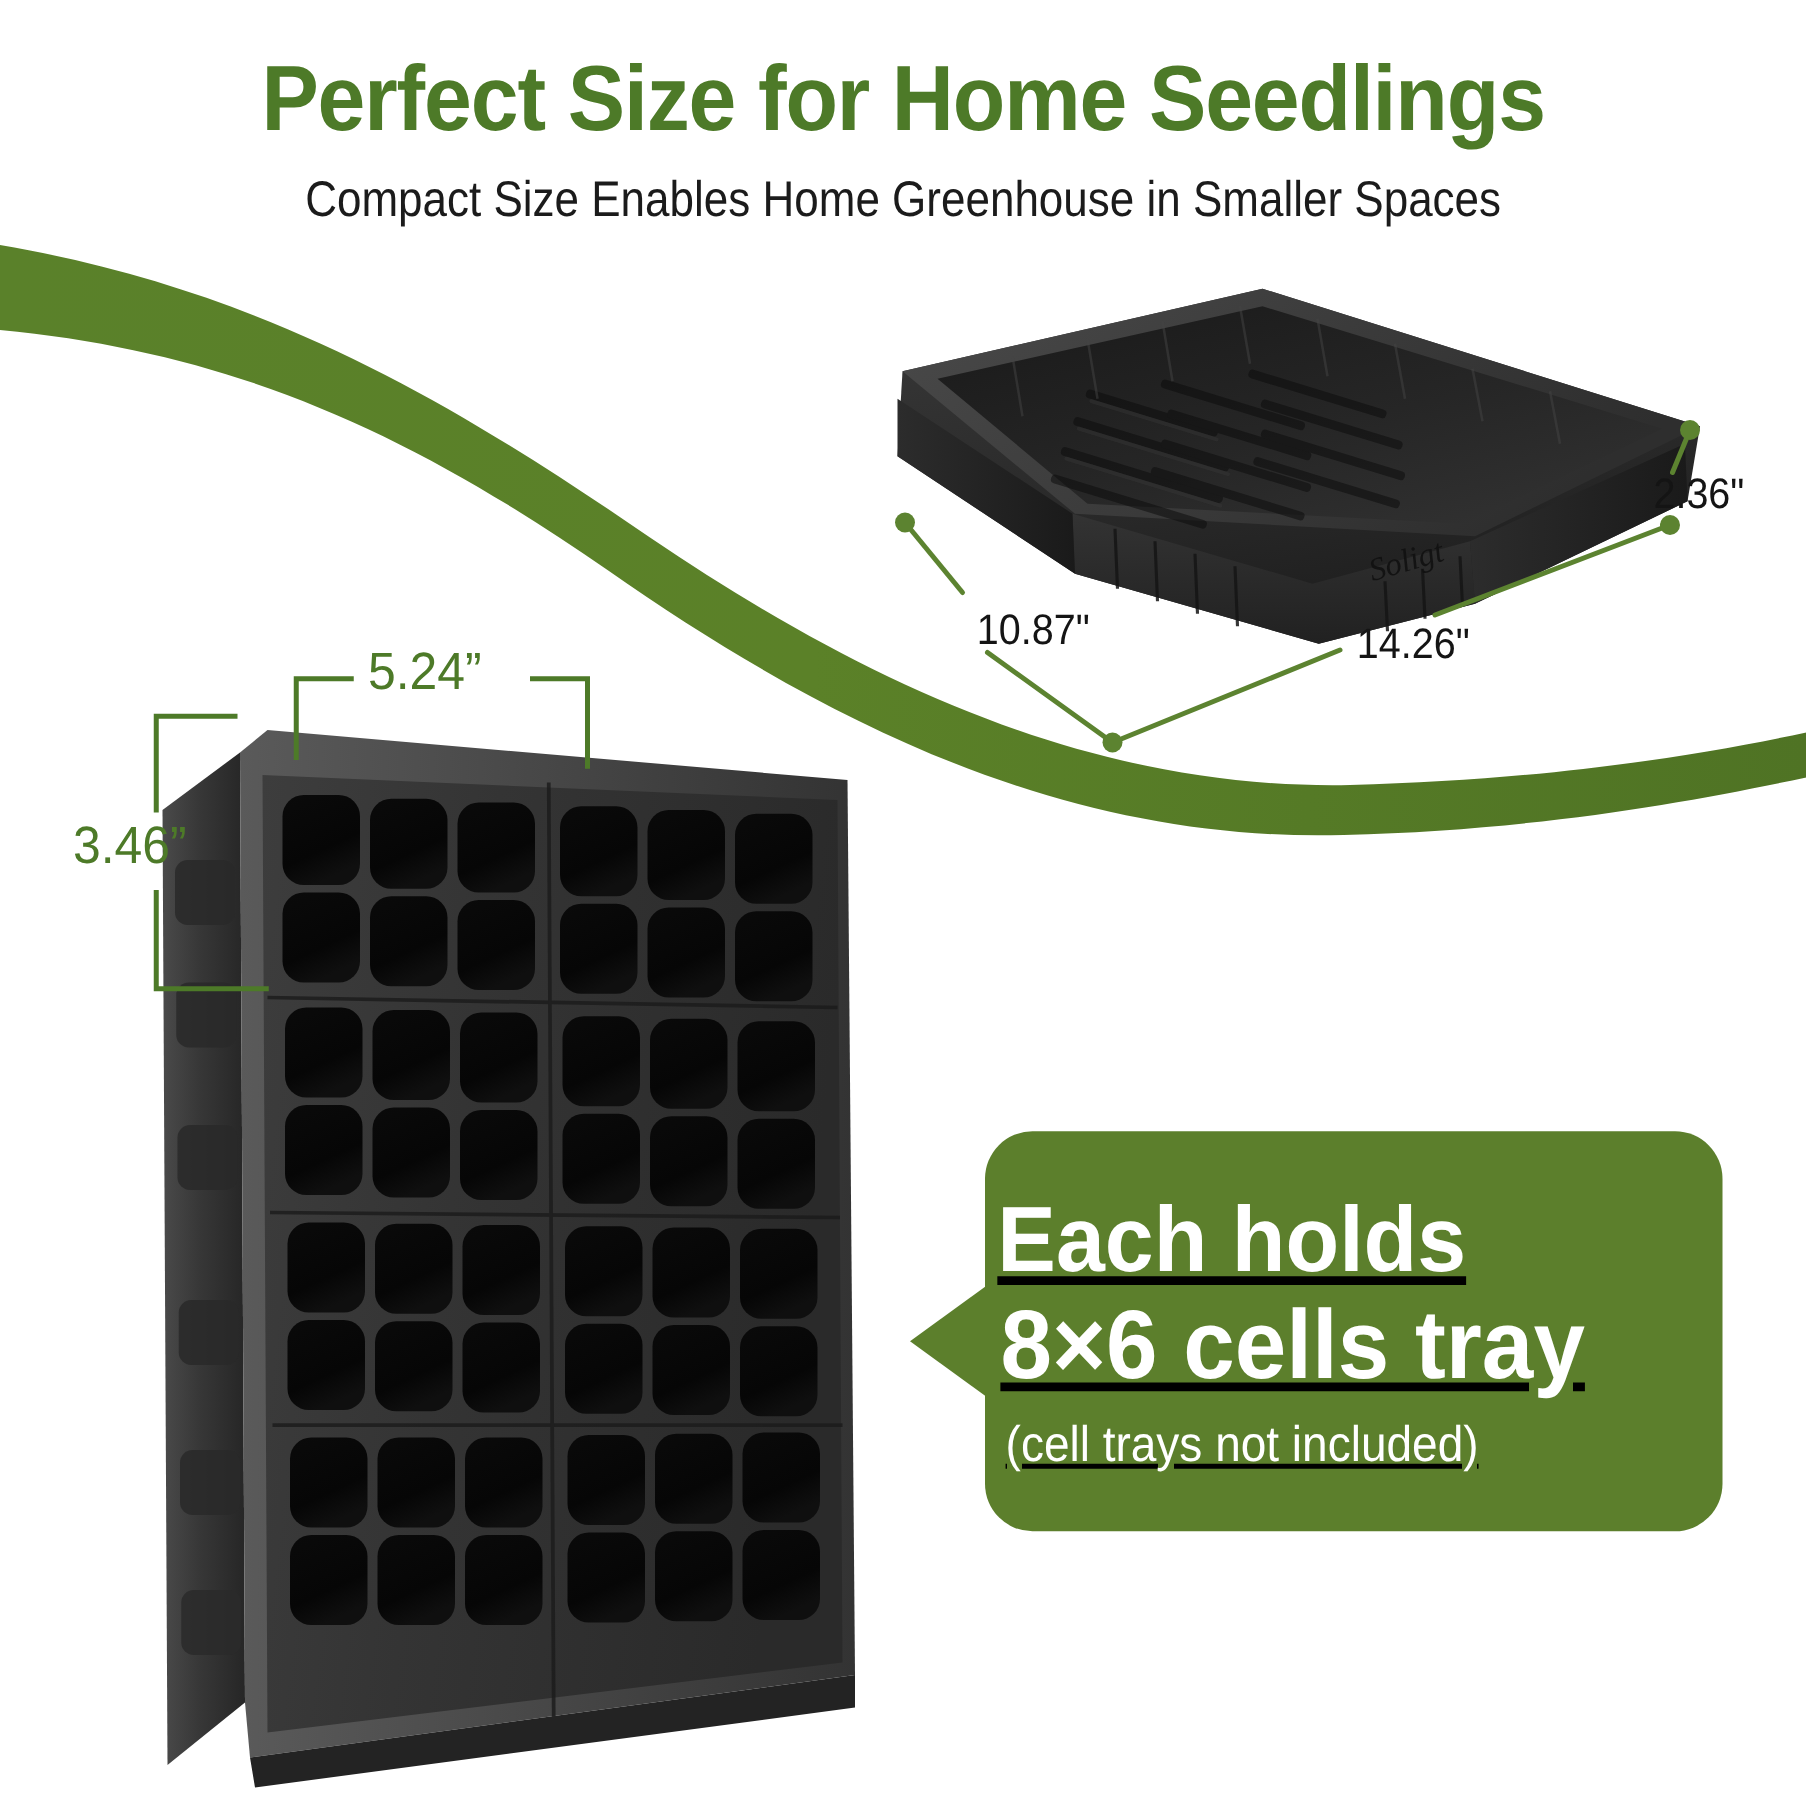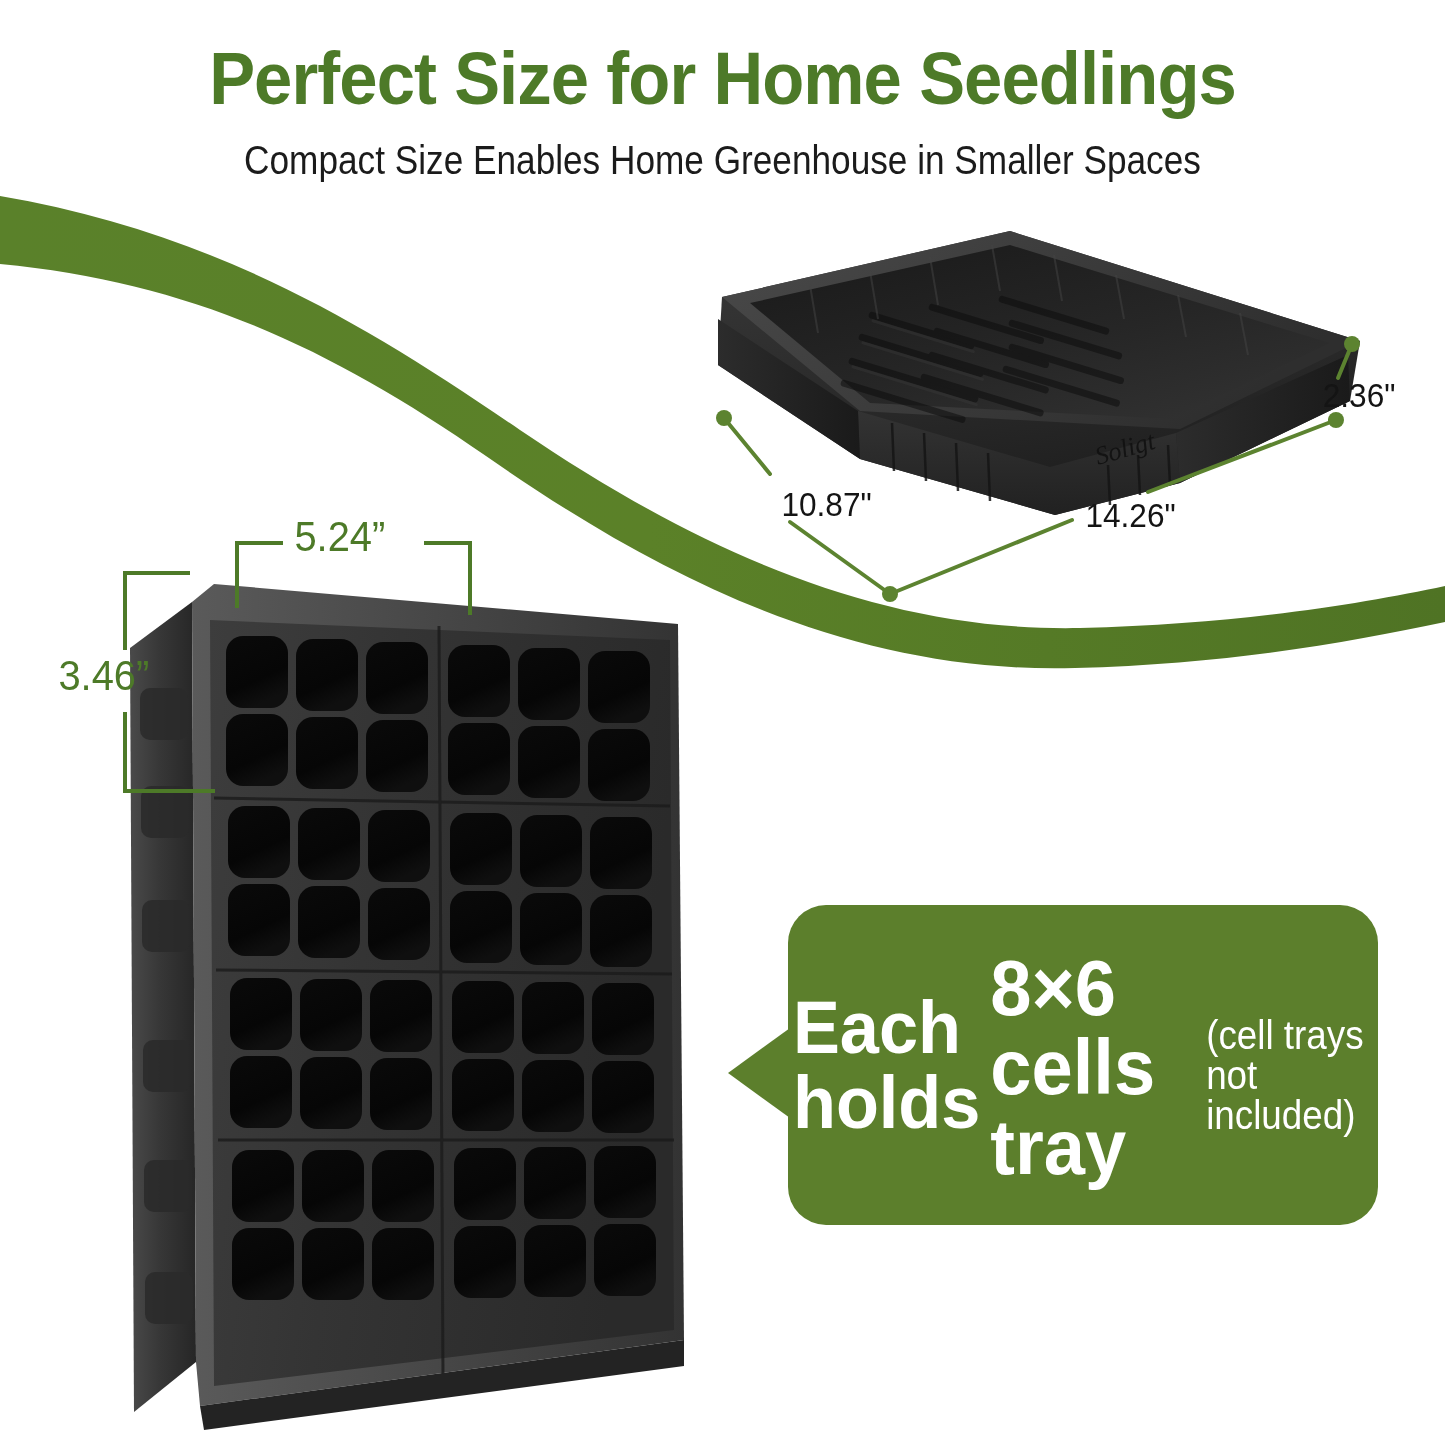--- a/index.html
+++ b/index.html
@@ -45,21 +45,21 @@
   .d-346{left:56px;top:655px;}
 
   
   .tray-left{position:absolute;left:118px;top:540px;width:600px;height:900px;}
   .tray-left svg{display:block;}
 
   
   .callout{
     position:absolute;left:788px;top:905px;width:590px;height:320px;
     background:#5c7f2c;border-radius:38px;
-    display:flex;align-items:center;justify-content:center;
+    display:flex;flex-direction:column;align-items:flex-start;justify-content:center;text-decoration:underline;
   }
   .callout-tail{
     position:absolute;left:728px;top:1028px;width:0;height:0;
     border-top:45px solid transparent;
     border-bottom:45px solid transparent;
     border-right:62px solid #5c7f2c;
   }
   .co-l1{
     color:#ffffff;font-size:74px;font-weight:bold;line-height:1.02;
     transform:scaleX(0.95);margin:0;

